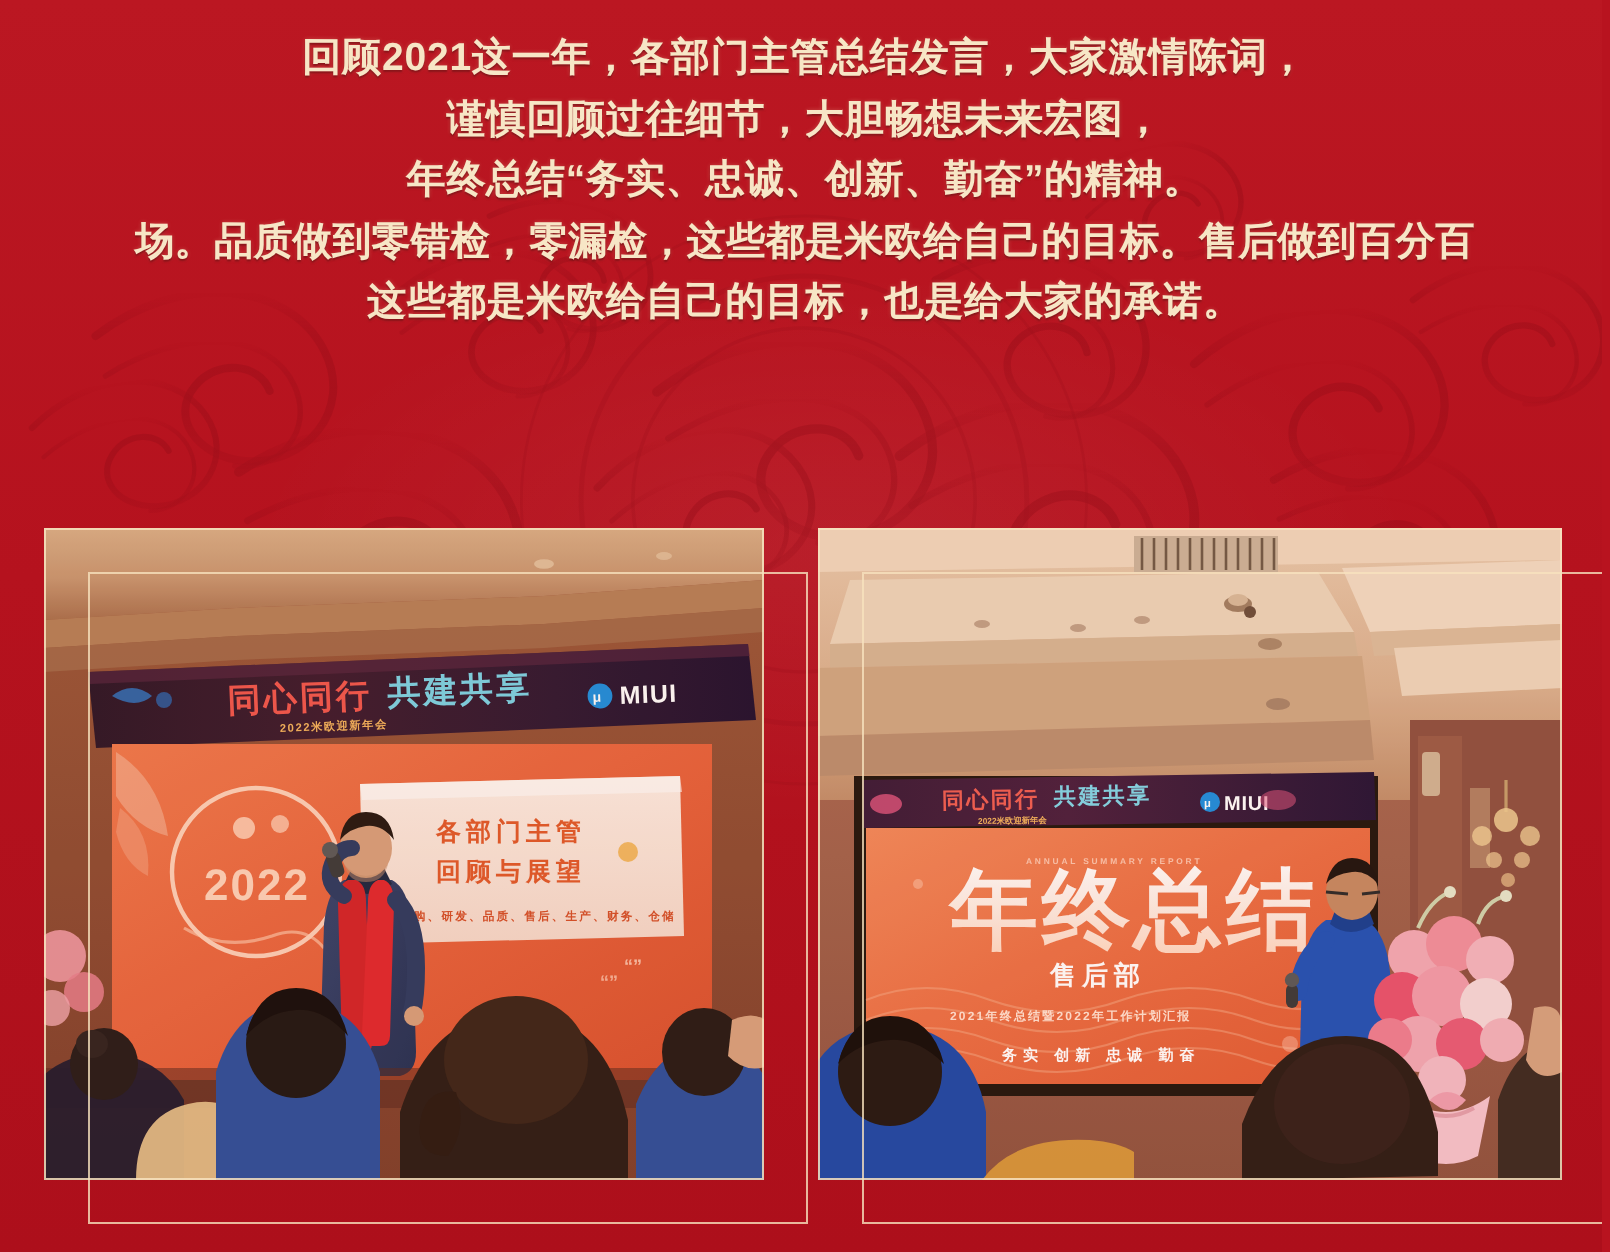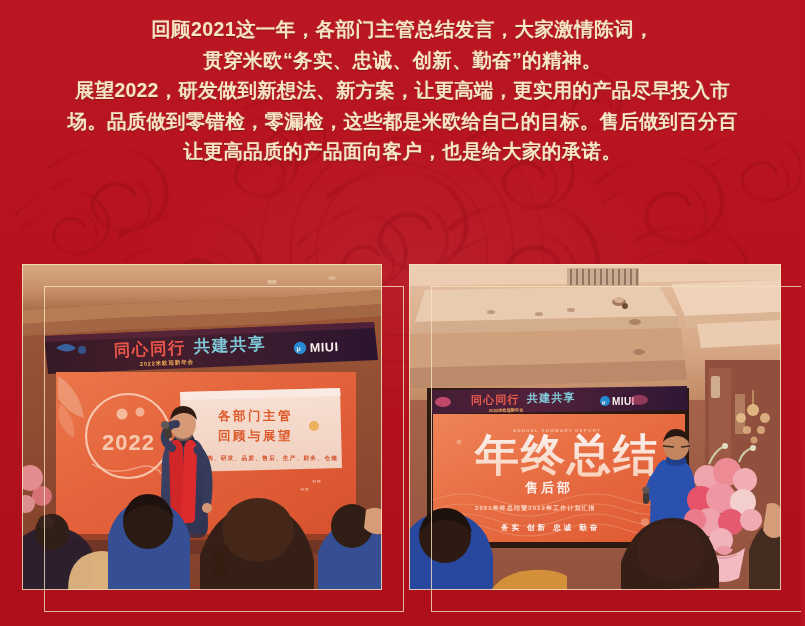--- a/index.html
+++ b/index.html
@@ -112,24 +112,24 @@
       <g opacity=".30" stroke="#8e0c17" fill="none">
         <circle cx="404" cy="250" r="112" stroke-width="2.5"></circle>
         <circle cx="404" cy="250" r="86" stroke-width="1.8"></circle>
         <circle cx="404" cy="250" r="142" stroke-width="1.4"></circle>
       </g>
     </svg>
   </div>
 
   <div class="headline">
     <span class="ln">回顾2021这一年，各部门主管总结发言，大家激情陈词，</span>
-    <span class="ln">贯穿米欧“务实、忠诚、创新、勤奋”的精神。</span>
-    <span class="ln wide">展望2022，研发做到新想法、新方案，让更高端，更实用的产品尽早投入市</span>
+    <span class="ln">谨慎回顾过往细节，大胆畅想未来宏图，</span>
+    <span class="ln">年终总结“务实、忠诚、创新、勤奋”的精神。</span>
     <span class="ln wide">场。品质做到零错检，零漏检，这些都是米欧给自己的目标。售后做到百分百</span>
-    <span class="ln">让更高品质的产品面向客户，也是给大家的承诺。</span>
+    <span class="ln">这些都是米欧给自己的目标，也是给大家的承诺。</span>
   </div>
 
   <div class="gallery">
 
     <div class="framewrap left">
       <div class="photo">
         <svg viewBox="0 0 360 326" preserveAspectRatio="xMidYMid slice" aria-hidden="true">
           <defs>
             <linearGradient id="L_ceil" x1="0" y1="0" x2="0" y2="1">
               <stop offset="0%" stop-color="#d8b089"></stop>

